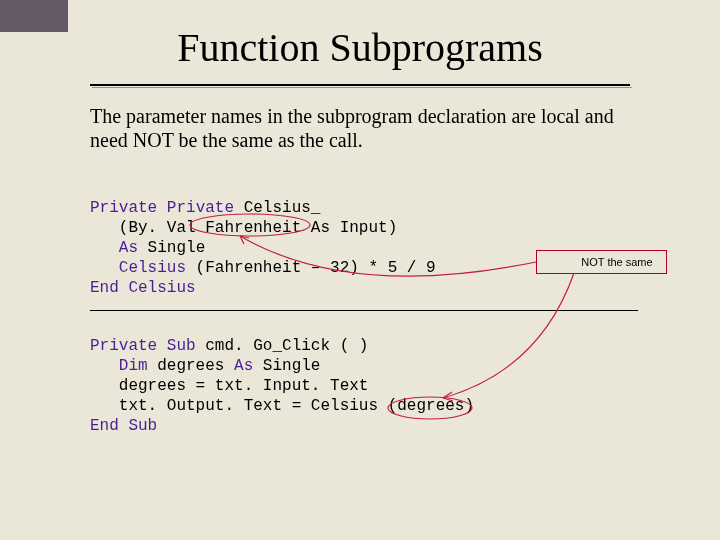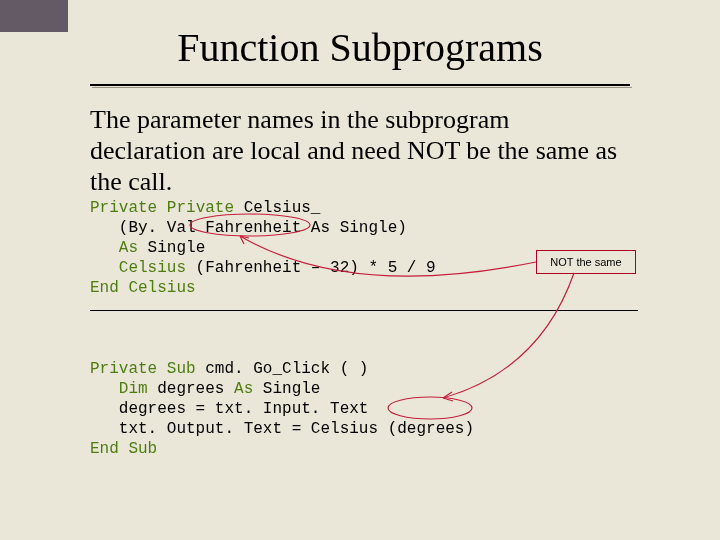--- a/index.html
+++ b/index.html
@@ -50,53 +50,54 @@
     left: 92px;
     width: 540px;
     height: 1px;
     background: #9c9688;
   }
   .body-text {
     position: absolute;
     top: 104px;
     left: 90px;
     width: 540px;
-    font-size: 26px;
+    font-size: 20px;
     line-height: 1.2;
   }
   .code-block {
     position: absolute;
     left: 90px;
     font-family: "Courier New", Courier, monospace;
     font-size: 16px;
     line-height: 1.25;
     white-space: pre;
   }
   .code1 { top: 198px; }
-  .code2 { top: 359px; }
-  .kw { color: #4d7c0f; }
+  .code2 { top: 336px; }
+  .kw { color: #4c1d95; }
   .sep-line {
     position: absolute;
     top: 310px;
     left: 90px;
     width: 548px;
     border-top: 1px solid #000;
   }
   .callout-box {
     position: absolute;
     top: 250px;
     left: 536px;
     width: 98px;
     height: 22px;
     border: 1px solid #b00020;
     font-family: Arial, Helvetica, sans-serif;
     font-size: 11px;
     display: flex;
     align-items: center;
     justify-content: center;
+    padding-left: 31px;
   }
   svg.annot {
     position: absolute;
     top: 0;
     left: 0;
     width: 720px;
     height: 540px;
     pointer-events: none;
   }
   .annot ellipse, .annot path, .annot line {
@@ -112,21 +113,21 @@
 
   <div class="corner-block"></div>
 
   <div class="title">Function Subprograms</div>
   <div class="rule"></div>
   <div class="shadow-rule"></div>
 
   <div class="body-text">The parameter names in the subprogram declaration are local and need NOT be the same as the call.</div>
 
   <div class="code-block code1"><span class="kw">Private</span><span class="kw"> Private</span><span> Celsius_</span>
-<span>   (By. Val Fahrenheit As Single)</span>
+<span>   (By. Val Fahrenheit As Input)</span>
 <span class="kw">   As</span><span> Single</span>
 <span class="kw">   Celsius</span><span> (Fahrenheit – 32) * 5 / 9</span>
 <span class="kw">End Celsius</span></div>
 
   <div class="sep-line"></div>
 
   <div class="code-block code2"><span class="kw">Private</span><span class="kw"> Sub</span><span> cmd. Go_Click ( )</span>
 <span class="kw">   Dim</span><span> degrees </span><span class="kw">As</span><span> Single</span>
 <span>   degrees = txt. Input. Text</span>
 <span>   txt. Output. Text = Celsius (degrees)</span>

